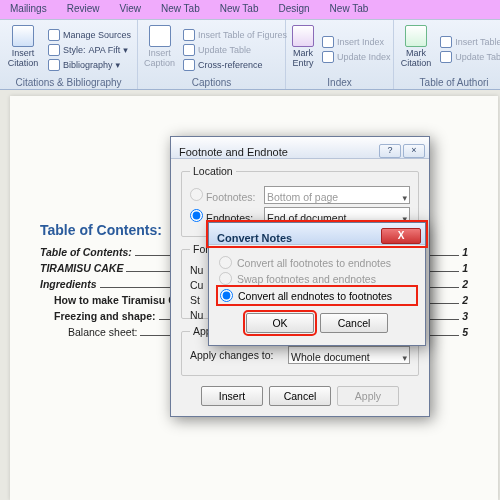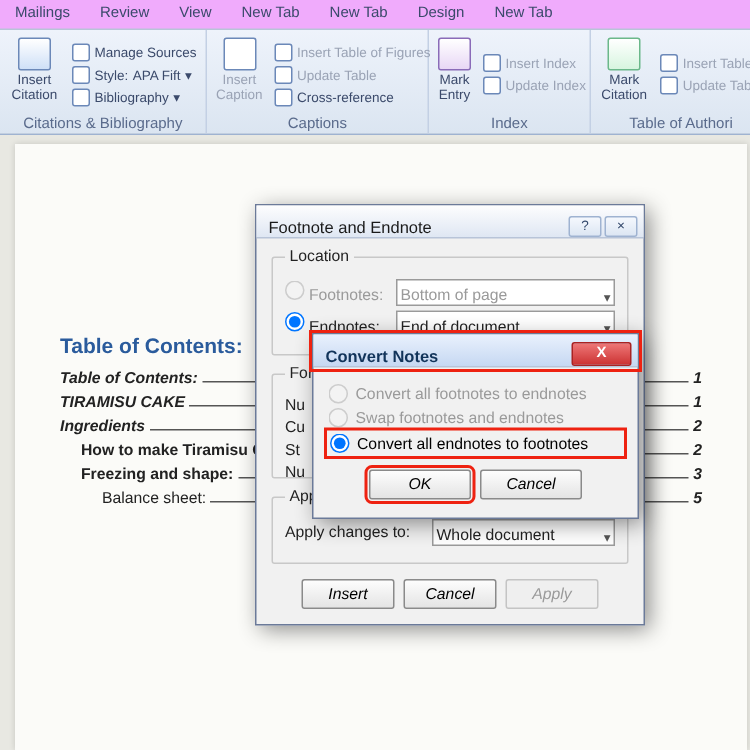--- a/index.html
+++ b/index.html
@@ -47,21 +47,21 @@
   .d1 .body { padding: 6px 10px 8px; font-size: 10.5px; color: #222; }
   fieldset { border: 1px solid #c8c8c8; border-radius: 2px; padding: 6px 8px 8px; margin-bottom: 6px; }
   legend { font-size: 10.5px; padding: 0 3px; color: #222; }
   .row { display: flex; align-items: center; gap: 6px; margin: 3px 0; }
   .row label { flex: 0 0 68px; font-size: 10.5px; }
   .row.dis label { color: #9a9a9a; }
   select, .combo { flex: 1; height: 18px; font-size: 10.5px; border: 1px solid #9a9a9a; background: #fff; padding: 0 2px; }
   .combo { display: flex; align-items: flex-end; justify-content: space-between; }
   .combo::after { content: "▾"; font-size: 9px; color: #555; }
   .btnrow { display: flex; gap: 6px; justify-content: center; padding: 4px 0 2px; }
-  .btn { min-width: 62px; height: 20px; font-size: 10.5px; border: 1px solid #8a8a8a; background: linear-gradient(#fdfdfd,#e4e4e4); border-radius: 2px; cursor: pointer; font-style: italic; }
+  .btn { min-width: 62px; height: 20px; font-size: 10.5px; border: 1px solid #8a8a8a; background: linear-gradient(#fdfdfd,#e4e4e4); border-radius: 2px; cursor: pointer; }
   .btn.dis { color: #9a9a9a; border-color: #c4c4c4; background: #efefef; }
 
   
   .d2 { left: 208px; top: 222px; width: 218px; }
   .d2 .titlebar { background: linear-gradient(#e9f1fd,#c6d8f2); font-weight: bold; color: #12345a; }
   .tb-close-aero { width: 40px; height: 16px; background: linear-gradient(#e77,#c33); border: 1px solid #a22; color: #fff; font-size: 10px; text-align: center; line-height: 14px; border-radius: 2px; cursor: pointer; margin-left: 2px;}
   .d2 .body { padding: 8px 10px 10px; font-size: 10.5px; }
   .opt { display: flex; align-items: center; gap: 5px; margin: 3px 0; }
   .opt.dis { color: #9a9a9a; }
   .highlight-red { outline: 2px solid #e21; outline-offset: 1px; }

